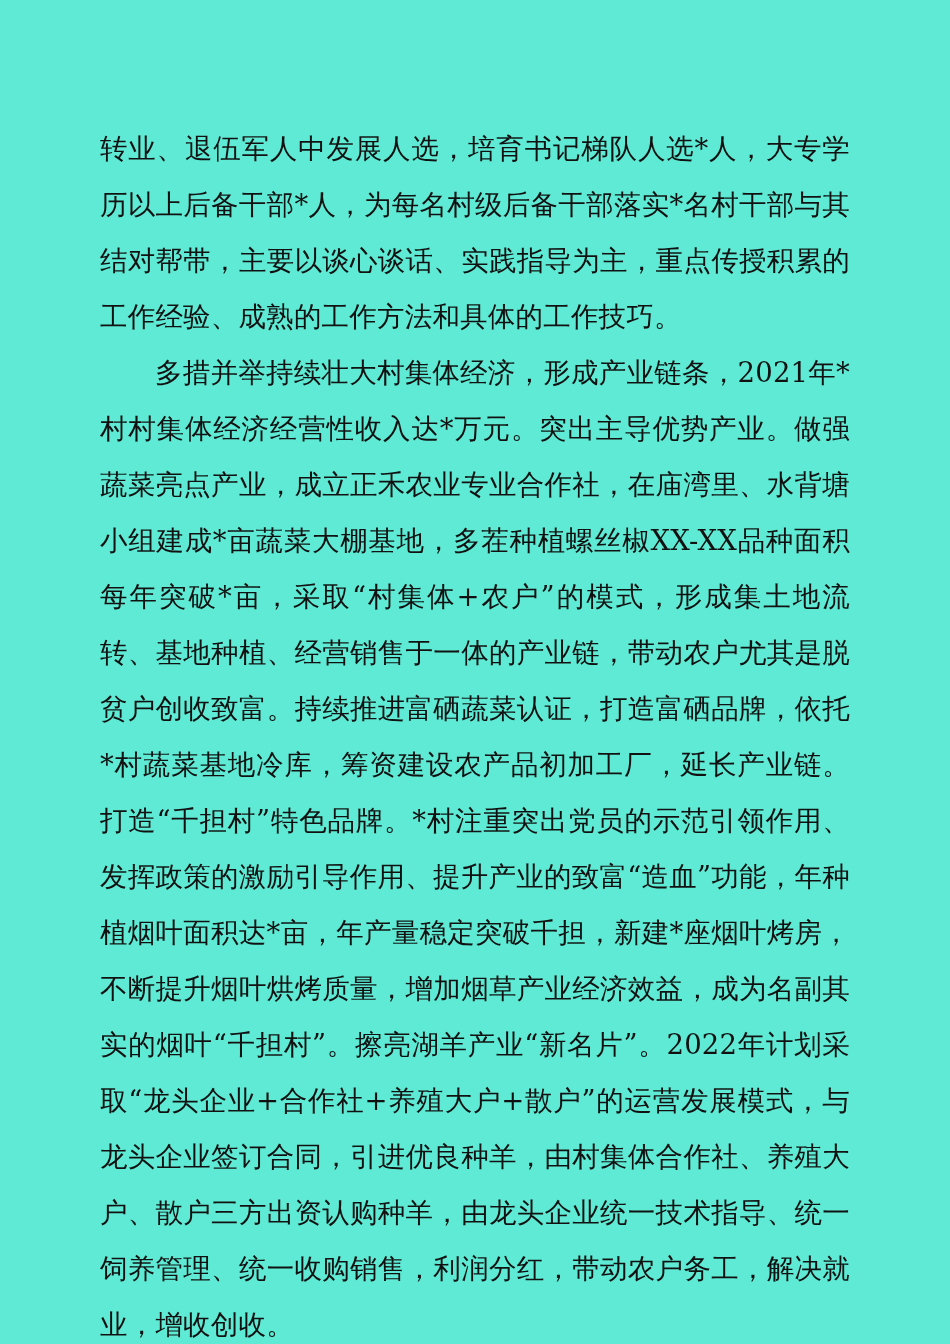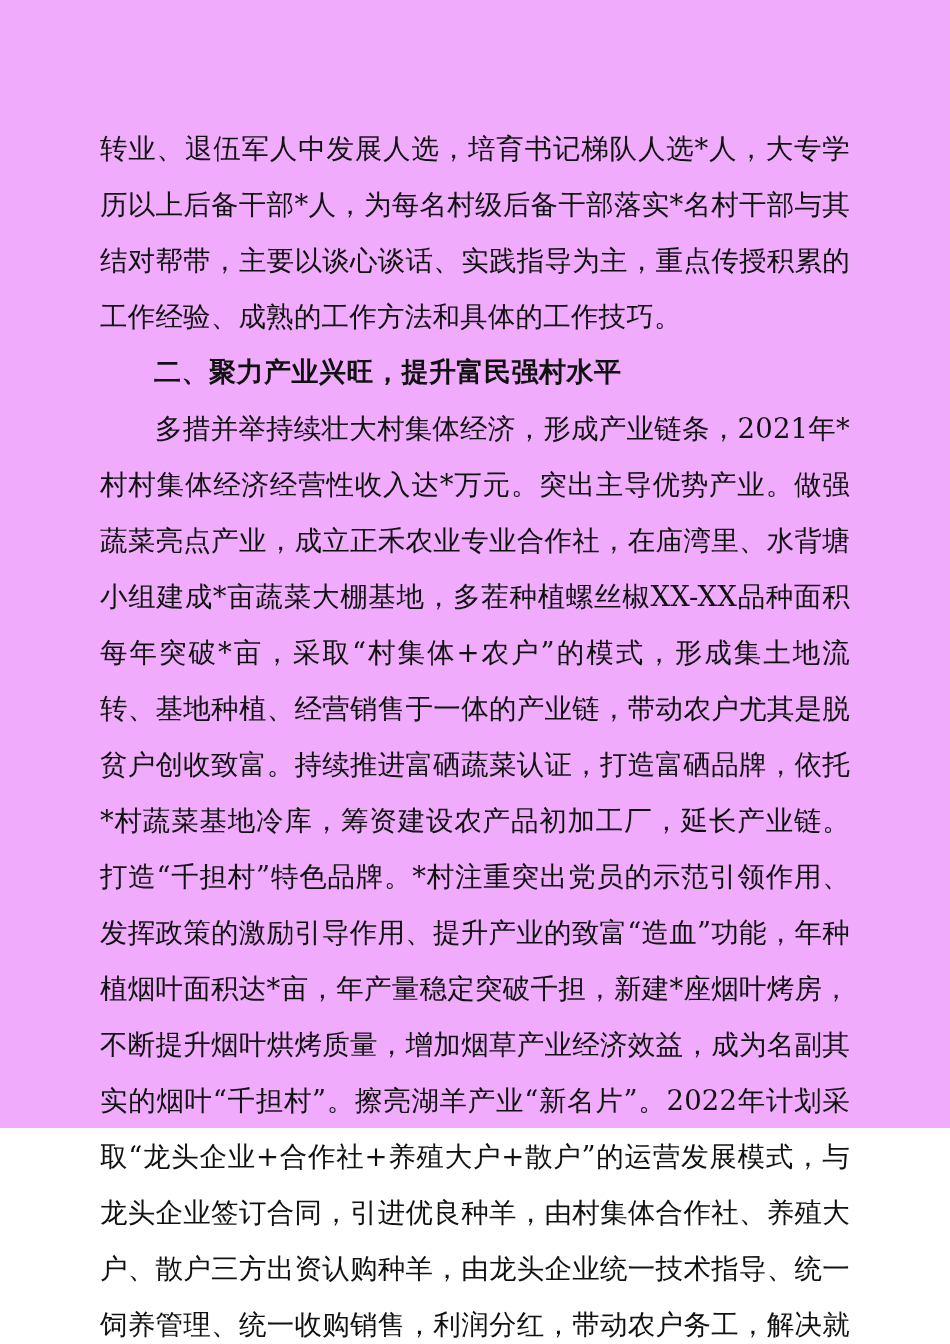--- a/index.html
+++ b/index.html
@@ -10,24 +10,24 @@
   body {
     width: 950px;
     height: 1344px;
     font-family: "DejaVu Serif", "Liberation Serif", serif;
     color: #111111;
     overflow: hidden;
   }
   .page {
     position: relative;
     width: 950px;
-    height: 1128px;
+    height: 1344px;
     box-sizing: border-box;
     padding: 120px 100px 80px 100px;
-    background: #f0abfc;
+    background: #5eead4;
   }
   .doc-body {
     font-size: 27.5px;
     line-height: 56px;
     letter-spacing: 0.2px;
     text-align: justify;
     text-justify: inter-ideograph;
   }
   p {
     margin: 0;
@@ -47,18 +47,17 @@
   }
 </style>
 </head>
 <body>
 
 <div class="page">
   <div class="doc-body">
 
     <p class="para-cont">转业、退伍军人中发展人选，培育书记梯队人选*人，大专学历以上后备干部*人，为每名村级后备干部落实*名村干部与其结对帮带，主要以谈心谈话、实践指导为主，重点传授积累的工作经验、成熟的工作方法和具体的工作技巧。</p>
 
-    <p class="heading">二、聚力产业兴旺，提升富民强村水平</p>
 
     <p class="para">多措并举持续壮大村集体经济，形成产业链条，2021年*村村集体经济经营性收入达*万元。突出主导优势产业。做强蔬菜亮点产业，成立正禾农业专业合作社，在庙湾里、水背塘小组建成*亩蔬菜大棚基地，多茬种植螺丝椒XX-XX品种面积每年突破*亩，采取“村集体+农户”的模式，形成集土地流转、基地种植、经营销售于一体的产业链，带动农户尤其是脱贫户创收致富。持续推进富硒蔬菜认证，打造富硒品牌，依托*村蔬菜基地冷库，筹资建设农产品初加工厂，延长产业链。打造“千担村”特色品牌。*村注重突出党员的示范引领作用、发挥政策的激励引导作用、提升产业的致富“造血”功能，年种植烟叶面积达*亩，年产量稳定突破千担，新建*座烟叶烤房，不断提升烟叶烘烤质量，增加烟草产业经济效益，成为名副其实的烟叶“千担村”。擦亮湖羊产业“新名片”。2022年计划采取“龙头企业+合作社+养殖大户+散户”的运营发展模式，与龙头企业签订合同，引进优良种羊，由村集体合作社、养殖大户、散户三方出资认购种羊，由龙头企业统一技术指导、统一饲养管理、统一收购销售，利润分红，带动农户务工，解决就业，增收创收。</p>
 
   </div>
 </div>
 
 </body></html>

